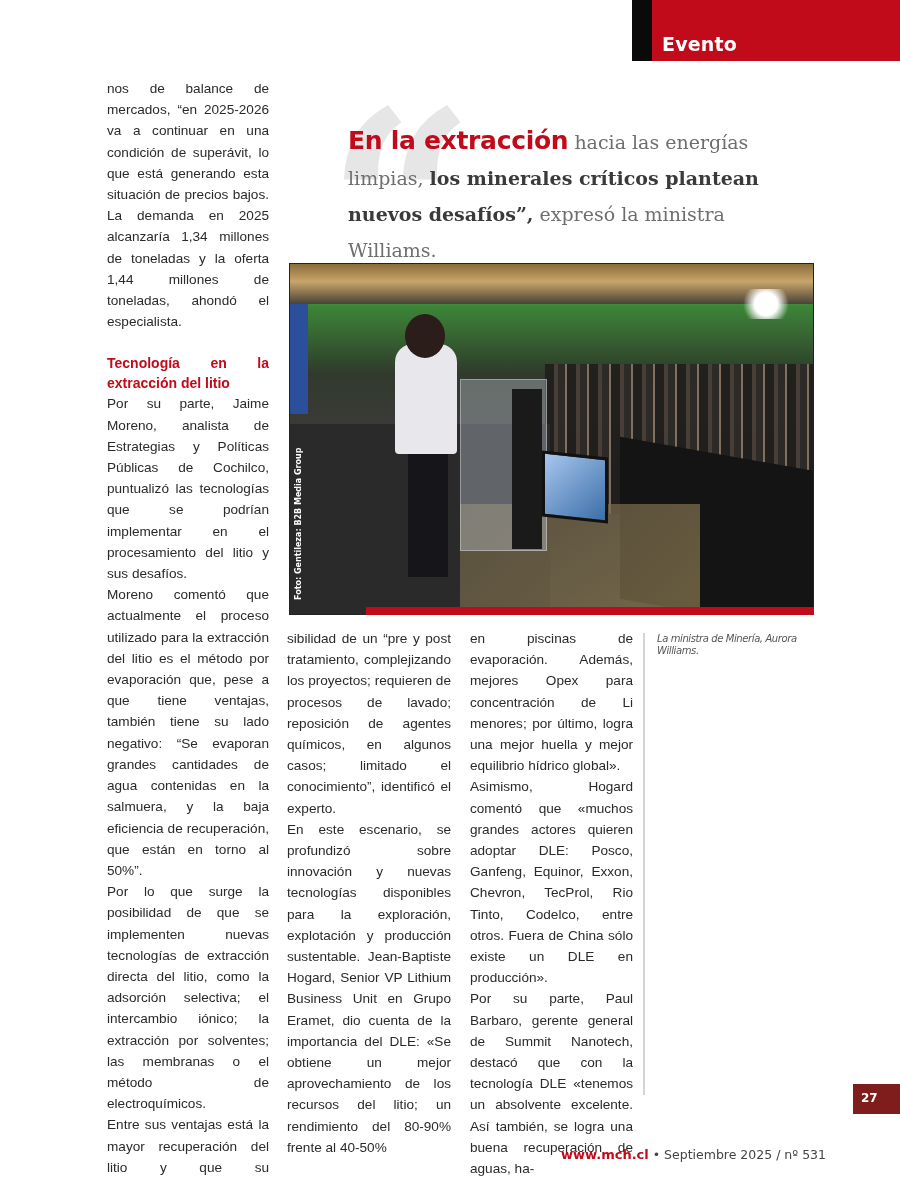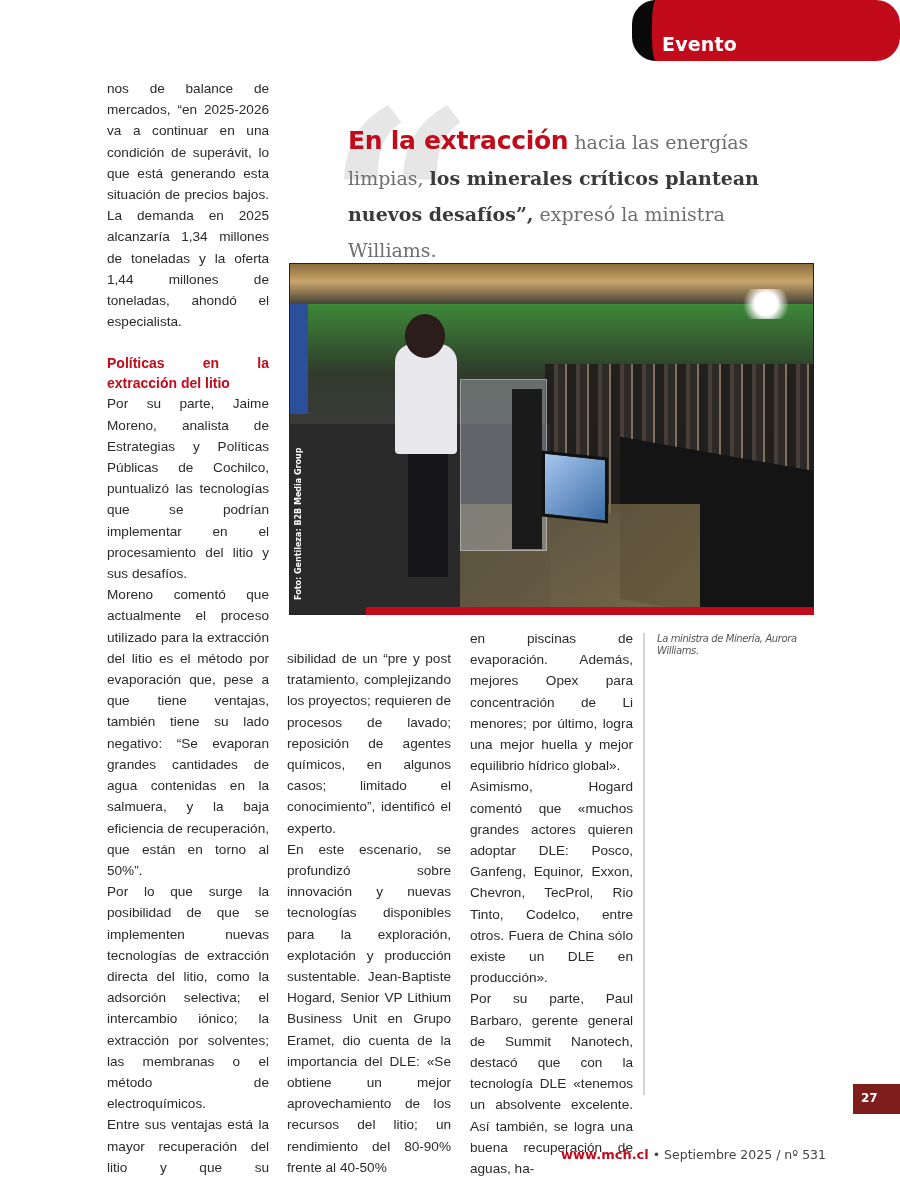--- a/index.html
+++ b/index.html
@@ -3,34 +3,34 @@
   <meta charset="utf-8">
   <style>
     html, body { margin: 0; padding: 0; }
     body {
       width: 900px; height: 1178px; position: relative; overflow: hidden;
       background: #ffffff; color: #222222;
       font-family: "Liberation Sans", "DejaVu Sans", sans-serif;
     }
     .section-tab {
       position: absolute; left: 632px; top: 0; width: 268px; height: 61px;
-      background: #c10a1a; border-left: 20px solid #0a0a0a; box-sizing: border-box; border-radius: 24px;
+      background: #c10a1a; border-left: 20px solid #0a0a0a; box-sizing: border-box;
     }
     .section-tab span {
       position: absolute; left: 10px; bottom: 6px;
       color: #ffffff; font-weight: bold; font-size: 19px; letter-spacing: 0.2px;
       font-family: "DejaVu Sans", sans-serif;
     }
     .col {
       position: absolute; font-size: 13.6px; line-height: 21.2px; color: #2a2a2a;
       text-align: justify; hyphens: manual;
     }
     .col p { margin: 0; }
     .col1 { left: 107px; top: 78px; width: 162px; }
-    .col2 { left: 287px; top: 628px; width: 164px; margin-top: 20px; }
+    .col2 { left: 287px; top: 628px; width: 164px; }
     .col3 { left: 470px; top: 628px; width: 163px; }
     .subhead {
       color: #c10a1a; font-weight: bold; font-size: 14px; line-height: 20px;
       margin-top: 21px !important;
     }
     .quote-block { position: absolute; left: 330px; top: 105px; width: 480px; height: 130px; }
     .quote-mark {
       position: absolute; left: -4px; top: -28px;
       font-family: "DejaVu Serif", serif; font-size: 260px; line-height: 1; font-weight: bold;
       color: #e6e6e6; z-index: 0; letter-spacing: -20px;
@@ -85,21 +85,21 @@
   </style>
 </head>
 <body>
 
 <div class="section-tab">
   <span>Evento</span>
 </div>
 
 <div class="col col1">
   <p>nos de balance de mercados, “en 2025-2026 va a continuar en una condición de superávit, lo que está generando esta situación de precios bajos. La demanda en 2025 alcanzaría 1,34 millones de toneladas y la oferta 1,44 millones de toneladas, ahondó el especialista.</p>
-  <p class="subhead">Políticas en la extracción del litio</p>
+  <p class="subhead">Tecnología en la extracción del litio</p>
   <p>Por su parte, Jaime Moreno, analista de Estrategias y Políticas Públicas de Cochilco, puntualizó las tecnologías que se podrían implementar en el procesamiento del litio y sus desafíos.</p>
   <p>Moreno comentó que actualmente el proceso utilizado para la extracción del litio es el método por evaporación que, pese a que tiene ventajas, también tiene su lado negativo: “Se evaporan grandes cantidades de agua contenidas en la salmuera, y la baja eficiencia de recuperación, que están en torno al 50%”.</p>
   <p>Por lo que surge la posibilidad de que se implementen nuevas tecnologías de extracción directa del litio, como la adsorción selectiva; el intercambio iónico; la extracción por solventes; las membranas o el método de electroquímicos.</p>
   <p>Entre sus ventajas está la mayor recuperación del litio y que su procesamiento se permite en menos tiempo. Sin embargo, cuenta con varios desafíos, como la po-</p>
 </div>
 
 <div class="quote-block">
   <div class="quote-mark">“</div>
   <div class="quote-text"><span class="quote-lead">En la extracción</span><span> hacia las energías limpias, </span><span class="quote-bold">los minerales críticos plantean nuevos desafíos”,</span><span> expresó la ministra Williams.</span></div>
 </div>

